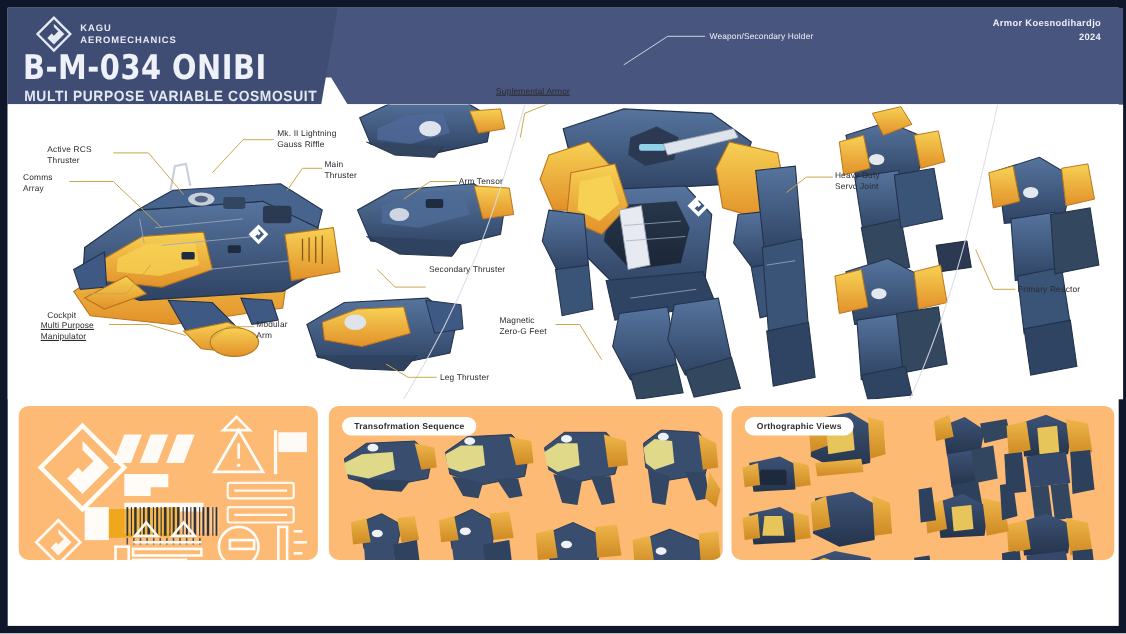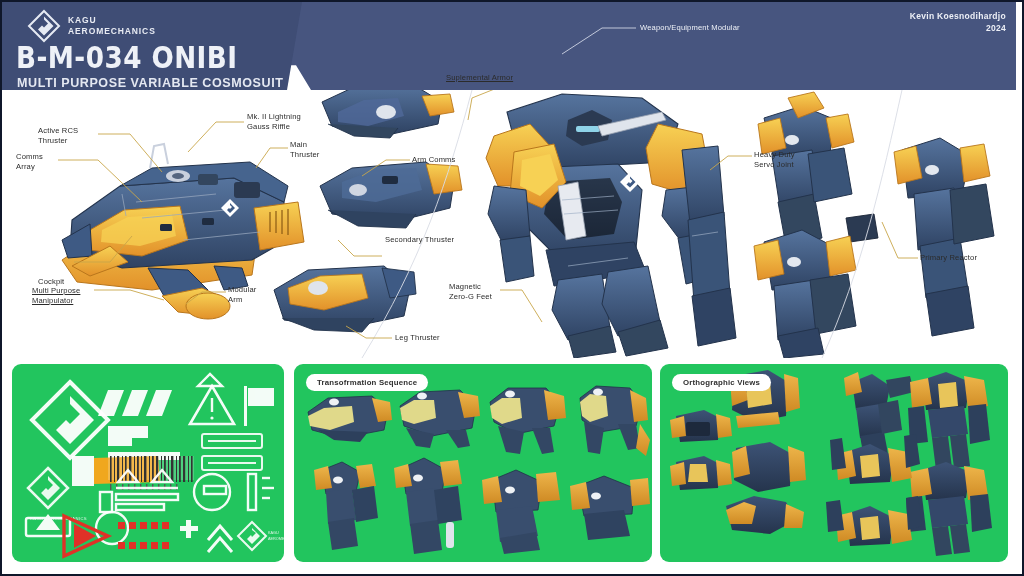--- a/index.html
+++ b/index.html
@@ -1,19 +1,19 @@
 <!DOCTYPE html>
 <html><head>
 <meta charset="utf-8">
 <style>
   html,body{margin:0;padding:0;background:#fff;}
   body{width:1024px;height:576px;overflow:hidden;font-family:"Liberation Sans",sans-serif;}
 
   #sheet{position:relative;width:1024px;height:576px;background:#ffffff;
-         border:2px solid #0f172a;box-sizing:border-box;}
+         border:7px solid #0f172a;box-sizing:border-box;}
 
   
   .header{position:absolute;left:0;top:0;width:1014px;height:88px;background:#47557f;
           clip-path:polygon(0 0,100% 0,100% 100%,309px 100%,294px 72%,0 72%);}
   .header-lower{position:absolute;left:0;top:0;width:300px;height:88px;background:#3f4d75;
           clip-path:polygon(0 0,300px 0,285px 100%,0 100%);}
 
   .logo-wrap{position:absolute;left:25px;top:7px;display:flex;align-items:center;gap:7px;}
   .logo-mark{width:34px;height:34px;position:relative;}
   .logo-mark svg{display:block;}
@@ -34,21 +34,21 @@
   .ann.onhdr{color:#eef1f7;}
 
   svg.leader{position:absolute;left:0;top:0;width:1014px;height:268px;pointer-events:none;}
   svg.hdrleader{position:absolute;left:0;top:0;width:1014px;height:88px;pointer-events:none;}
 
   
   .art-svg{position:absolute;left:0;top:0;width:1014px;height:268px;}
 
   
   .panels{position:absolute;left:0;top:358px;width:1014px;height:208px;}
-  .panel{position:absolute;top:4px;height:198px;background:#22c55e;border-radius:9px;overflow:hidden;}
+  .panel{position:absolute;top:4px;height:140px;background:#fdba74;border-radius:9px;overflow:hidden;}
   #panel-design{left:10px;width:272px;}
   #panel-transform{left:292px;width:358px;}
   #panel-ortho{left:658px;width:348px;text-align:center;}
 
   .panel-tag{position:absolute;left:12px;top:10px;background:#ffffff;border-radius:11px;
              padding:3.5px 11px 4px;font-size:7.8px;font-weight:bold;color:#2f2f2f;letter-spacing:.2px;}
 
   .panel-body{position:absolute;left:0;top:0;width:100%;height:100%;}
   .panel-body svg{display:block;}
 </style>
@@ -70,29 +70,29 @@
     <span class="logo-text">
       <span>KAGU</span><br>
       <span>AEROMECHANICS</span>
     </span>
   </div>
 
   <div class="title">B-M-034 ONIBI</div>
   <div class="subtitle">MULTI PURPOSE VARIABLE COSMOSUIT</div>
 
   <div class="credit">
-    <div>Kevin Koesnodihardjo</div>
+    <div>Armor Koesnodihardjo</div>
     <div>2024</div>
   </div>
 
   <svg class="hdrleader">
     <polyline points="634,26 600,26 560,52" fill="none" stroke="#cfd5e4" stroke-width="0.9"></polyline>
   </svg>
   <div id="hdr-ann">
-      <div class="ann onhdr" style="position: absolute; left: 638px; top: 21px;">Weapon/Equipment Modular</div>
+      <div class="ann onhdr" style="position: absolute; left: 638px; top: 21px;">Weapon/Secondary Holder</div>
     </div>
 
   <div class="art-area">
 
     <svg class="art-svg" viewBox="0 0 1014 268">
       <defs>
         <linearGradient id="gBlue" x1="0" y1="0" x2="0" y2="1">
           <stop offset="0" stop-color="#56749e"></stop>
             <stop offset="1" stop-color="#2f4363"></stop>
         </linearGradient>
@@ -303,21 +303,21 @@
 Array</div>
         <div class="ann" style="left: 36px; top: 168px; margin-top: 19px;">Cockpit</div>
         <div class="ann" style="left: 30px; top: 196px; text-decoration: underline;">Multi Purpose
 Manipulator</div>
         <div class="ann" style="left: 245px; top: 22px;">Mk. II Lightning
 Gauss Riffle</div>
         <div class="ann" style="left: 288px; top: 50px;">Main
 Thruster</div>
         <div class="ann" style="left: 226px; top: 195px;">Modular
 Arm</div>
-        <div class="ann" style="left: 410px; top: 65px;">Arm Comms</div>
+        <div class="ann" style="left: 410px; top: 65px;">Arm Tensor</div>
         <div class="ann" style="left: 383px; top: 145px;">Secondary Thruster</div>
         <div class="ann" style="left: 393px; top: 243px;">Leg Thruster</div>
         <div class="ann" style="left: 444px; top: -17px; text-decoration: underline;">Suplemental Armor</div>
         <div class="ann" style="left: 447px; top: 192px;">Magnetic
 Zero-G Feet</div>
         <div class="ann" style="left: 752px; top: 60px;">Heavy Duty
 Servo Joint</div>
         <div class="ann" style="left: 918px; top: 163px;">Primary Reactor</div>
       </div>
   </div>

